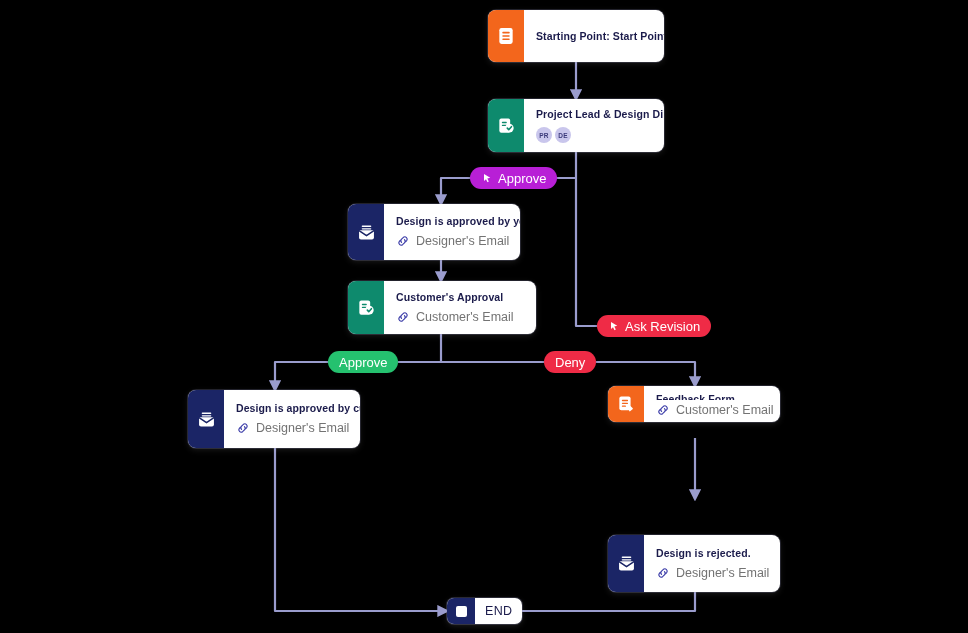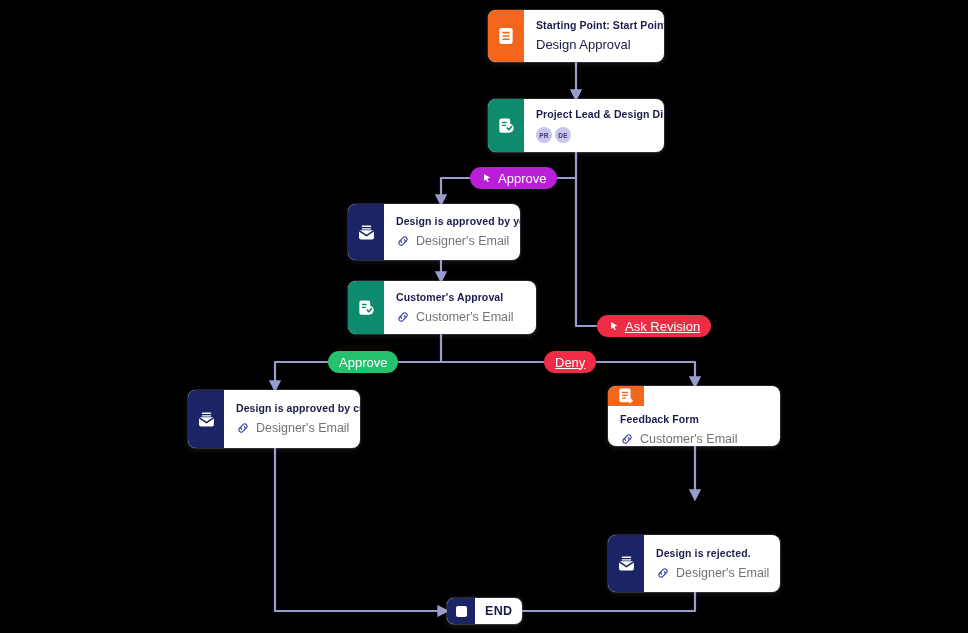--- a/index.html
+++ b/index.html
@@ -25,29 +25,29 @@
 
   .avatars{display:flex;gap:3px;margin-top:6px;}
   .av{width:16px;height:16px;border-radius:50%;background:#c9c6ec;color:#3b3a7a;
       font-size:6.5px;font-weight:bold;display:flex;align-items:center;justify-content:center;
       letter-spacing:.2px;}
 
   .pill{position:absolute;display:flex;align-items:center;gap:5px;height:22px;padding:0 11px;
         border-radius:11px;font-size:13px;color:#fff;font-weight:500;white-space:nowrap;
         box-shadow:0 1px 3px rgba(0,0,0,.4);}
   .pill-purple{background:#b81fd6;}
-  .pill-red{background:#ef2b46;text-decoration:underline;}
+  .pill-red{background:#ef2b46;}
   .pill-green{background:#25c16f;}
   .pill svg{display:block;}
 
   .endnode{position:absolute;display:flex;align-items:center;background:#fff;border-radius:7px;
            overflow:hidden;box-shadow:0 2px 6px rgba(255,255,255,.12),0 0 0 1px rgba(120,120,160,.3);}
   .endnode .sq{width:28px;height:26px;background:#1b2566;display:flex;align-items:center;justify-content:center;}
   .endnode .sq i{display:block;width:11px;height:11px;background:#fff;border-radius:2px;}
-  .endnode .lbl{padding:0 10px;font-size:12.5px;font-weight:bold;color:#1b1b4b;letter-spacing:.3px;}
+  .endnode .lbl{padding:0 10px;font-size:12.5px;font-weight:normal;color:#1b1b4b;letter-spacing:.3px;}
 </style>
 </head>
 <body>
 
 <div id="canvas">
 
   <svg class="edges">
     <defs>
       <marker id="ah" viewBox="0 0 10 10" refX="8" refY="5" markerWidth="5.5" markerHeight="5.5" orient="auto">
         <path d="M0,0 L10,5 L0,10 z" fill="#9a9ccd"></path>
@@ -83,21 +83,20 @@
     <div class="iconbox ic-orange">
       <svg width="20" height="20" viewBox="0 0 24 24">
           <rect x="4" y="2.5" width="16" height="19" rx="2.6" fill="#fff"></rect>
           <rect x="7.5" y="7" width="9" height="1.9" rx=".95" fill="#f3661c"></rect>
           <rect x="7.5" y="11" width="9" height="1.9" rx=".95" fill="#f3661c"></rect>
           <rect x="7.5" y="15" width="9" height="1.9" rx=".95" fill="#f3661c"></rect>
         </svg>
     </div>
     <div class="body">
       <div class="title">Starting Point: Start Point: D...</div>
-      <div class="sub plain">Design Approval</div>
     </div>
   </div>
 
   <div class="node" style="left:488px;top:99px;width:176px;height:53px;">
     <div class="iconbox ic-green">
       <svg width="20" height="20" viewBox="0 0 24 24">
           <rect x="4" y="3" width="13" height="17" rx="2.4" fill="#fff"></rect>
           <rect x="7" y="7" width="6" height="1.6" rx=".8" fill="#0e8a6d"></rect>
           <rect x="7" y="10.5" width="6" height="1.6" rx=".8" fill="#0e8a6d"></rect>
           <circle cx="16" cy="14.5" r="5.2" fill="#fff"></circle>
@@ -170,21 +169,21 @@
       <div class="sub">
         <svg width="14" height="14" viewBox="0 0 24 24">
             <path d="M9.5,14.5 a4,4 0 0 1 0,-5.6 l3.2,-3.2 a4,4 0 0 1 5.6,5.6 l-1.6,1.6" stroke="#3b3ca8" stroke-width="2" fill="none" stroke-linecap="round"></path>
             <path d="M14.5,9.5 a4,4 0 0 1 0,5.6 l-3.2,3.2 a4,4 0 0 1 -5.6,-5.6 l1.6,-1.6" stroke="#3b3ca8" stroke-width="2" fill="none" stroke-linecap="round"></path>
           </svg>
         <span>Designer's Email</span>
       </div>
     </div>
   </div>
 
-  <div class="node" style="left:608px;top:386px;width:172px;height:60px;flex-direction:column;">
+  <div class="node" style="left:608px;top:386px;width:172px;height:36px;">
     <div class="iconbox ic-orange">
       <svg width="20" height="20" viewBox="0 0 24 24">
           <rect x="4" y="3" width="13.5" height="16.5" rx="2.4" fill="#fff"></rect>
           <rect x="7" y="7" width="7.5" height="1.6" rx=".8" fill="#f3661c"></rect>
           <rect x="7" y="10.4" width="7.5" height="1.6" rx=".8" fill="#f3661c"></rect>
           <rect x="7" y="13.8" width="5" height="1.6" rx=".8" fill="#f3661c"></rect>
           <path d="M13.5,17.5 h5.2 M16.6,15.2 l2.6,2.3 l-2.6,2.3" stroke="#fff" stroke-width="2" fill="none" stroke-linecap="round" stroke-linejoin="round"></path>
         </svg>
     </div>
     <div class="body">

